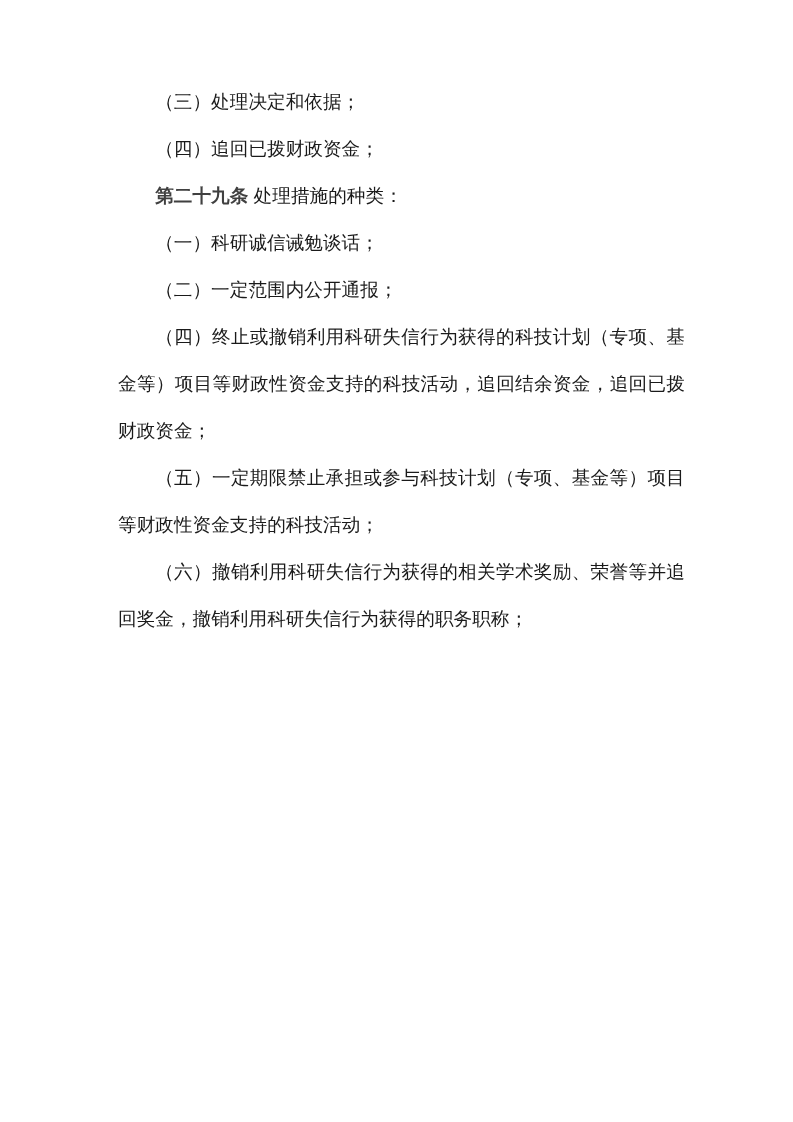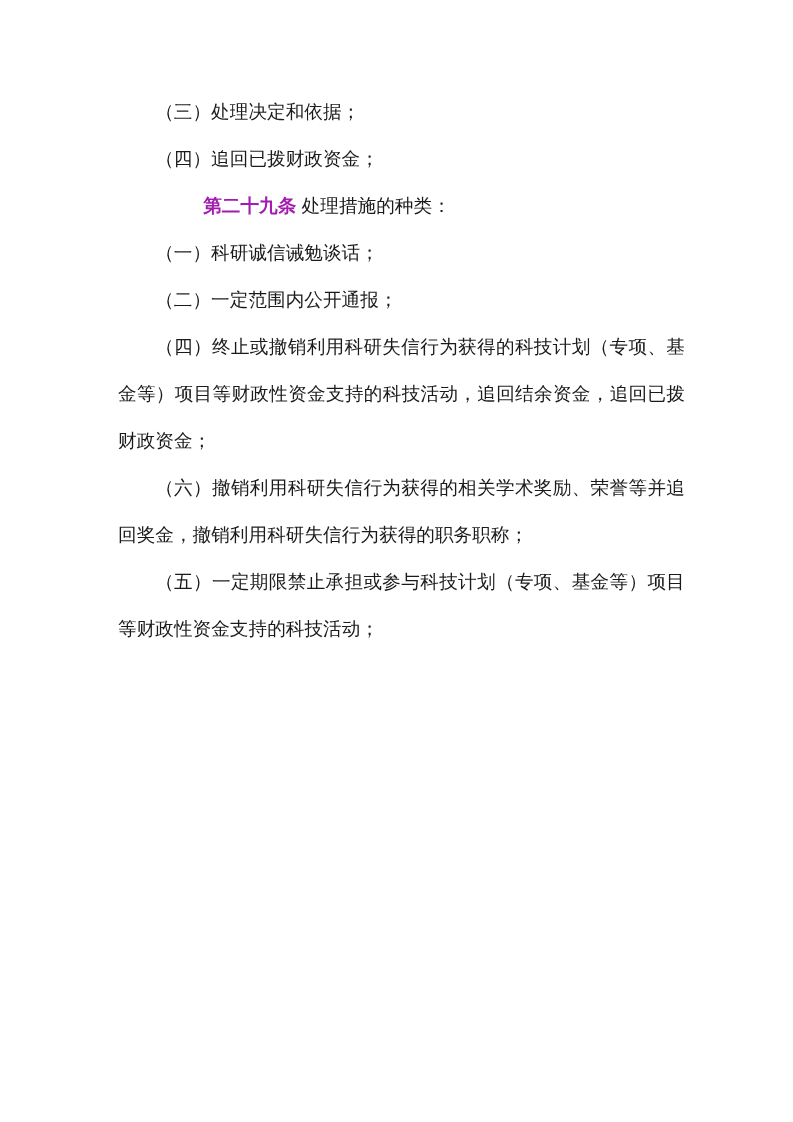--- a/index.html
+++ b/index.html
@@ -10,47 +10,46 @@
   .page {
     position: relative;
     width: 793px;
     height: 1122px;
     background: #ffffff;
     overflow: hidden;
   }
   .doc-body {
     position: absolute;
     left: 118px;
-    top: 88px;
+    top: 78px;
     width: 567px;
   }
   .para {
     margin: 0;
     padding: 0;
     font-family: "Liberation Sans", sans-serif;
     font-size: 18.6px;
     line-height: 47px;
     color: #1a1a1a;
     text-align: justify;
     text-indent: 2em;
     letter-spacing: 0.05px;
   }
   .para b {
     font-weight: 700;
-    color: #a21caf;
-    margin-left: 48px;
+    color: #404040;
   }
 </style>
 </head>
 <body>
 
 <div class="page">
   <div class="doc-body">
       <p class="para list-item">（三）处理决定和依据；</p>
       <p class="para list-item">（四）追回已拨财政资金；</p>
       <p class="para article"><b>第二十九条</b> 处理措施的种类：</p>
       <p class="para list-item">（一）科研诚信诫勉谈话；</p>
       <p class="para list-item">（二）一定范围内公开通报；</p>
       <p class="para list-item">（四）终止或撤销利用科研失信行为获得的科技计划（专项、基金等）项目等财政性资金支持的科技活动，追回结余资金，追回已拨财政资金；</p>
+      <p class="para list-item">（五）一定期限禁止承担或参与科技计划（专项、基金等）项目等财政性资金支持的科技活动；</p>
       <p class="para list-item">（六）撤销利用科研失信行为获得的相关学术奖励、荣誉等并追回奖金，撤销利用科研失信行为获得的职务职称；</p>
-      <p class="para list-item">（五）一定期限禁止承担或参与科技计划（专项、基金等）项目等财政性资金支持的科技活动；</p>
     </div>
 </div>
 
 </body></html>

